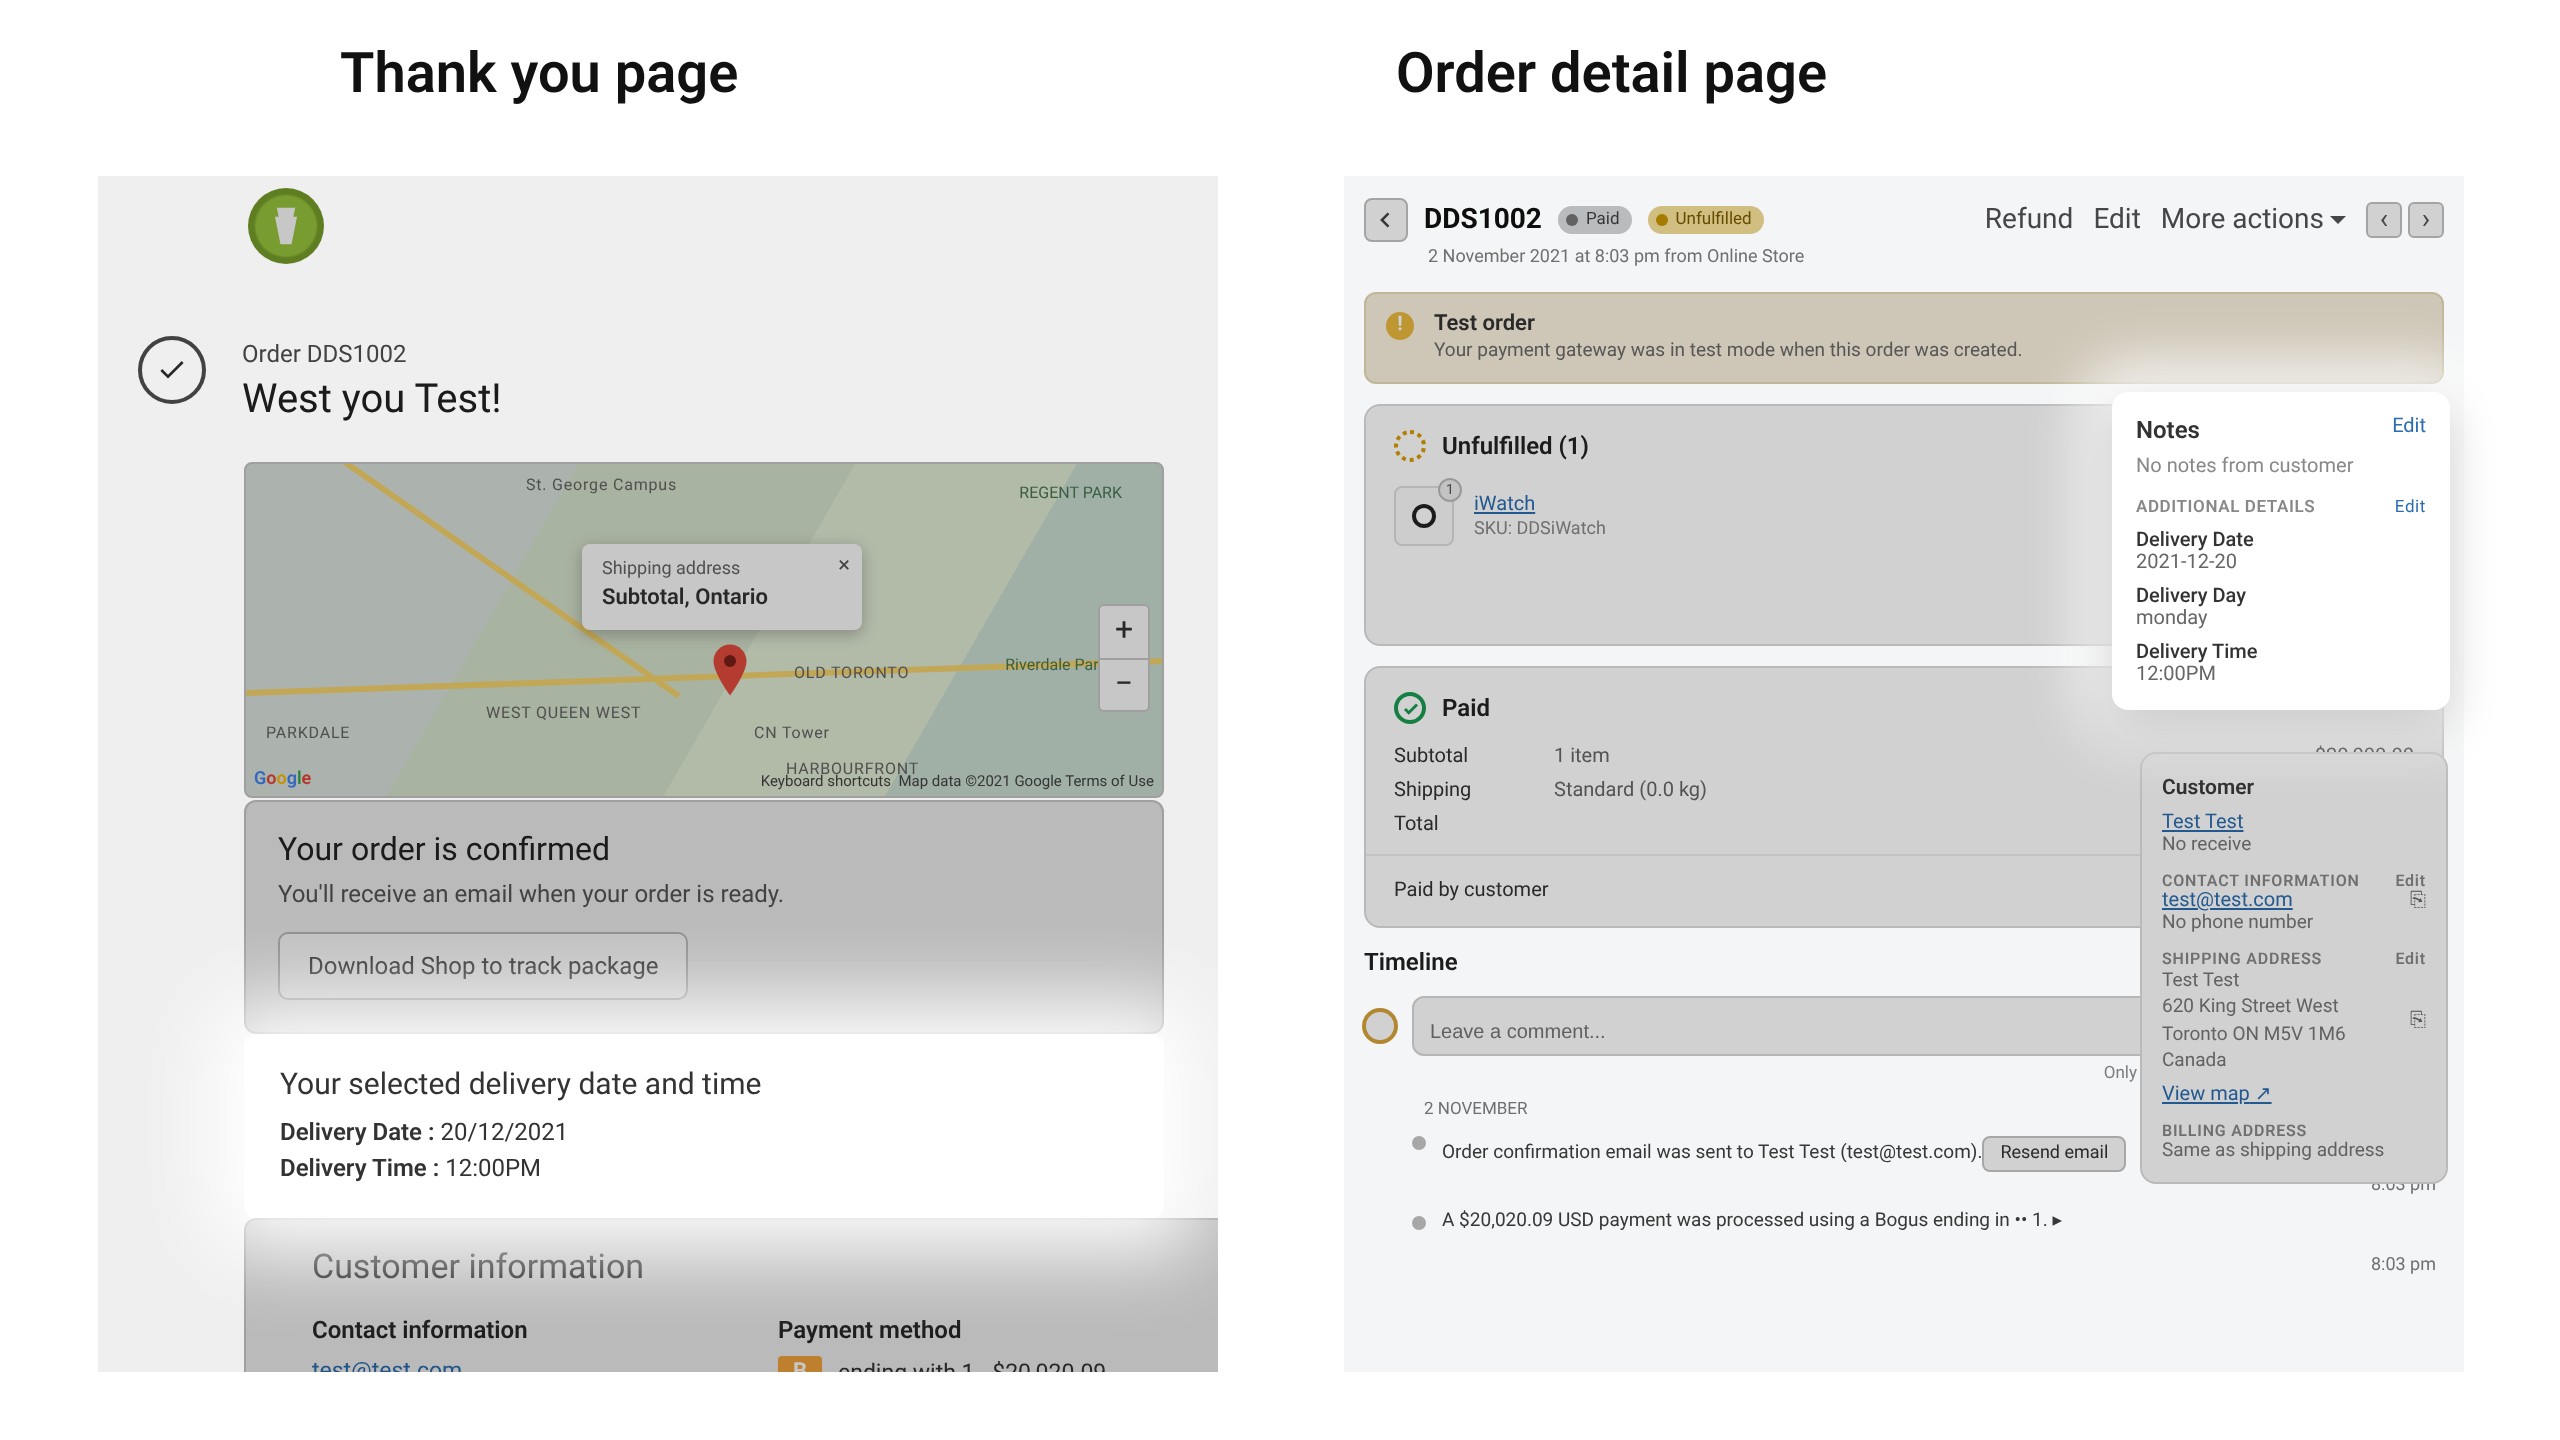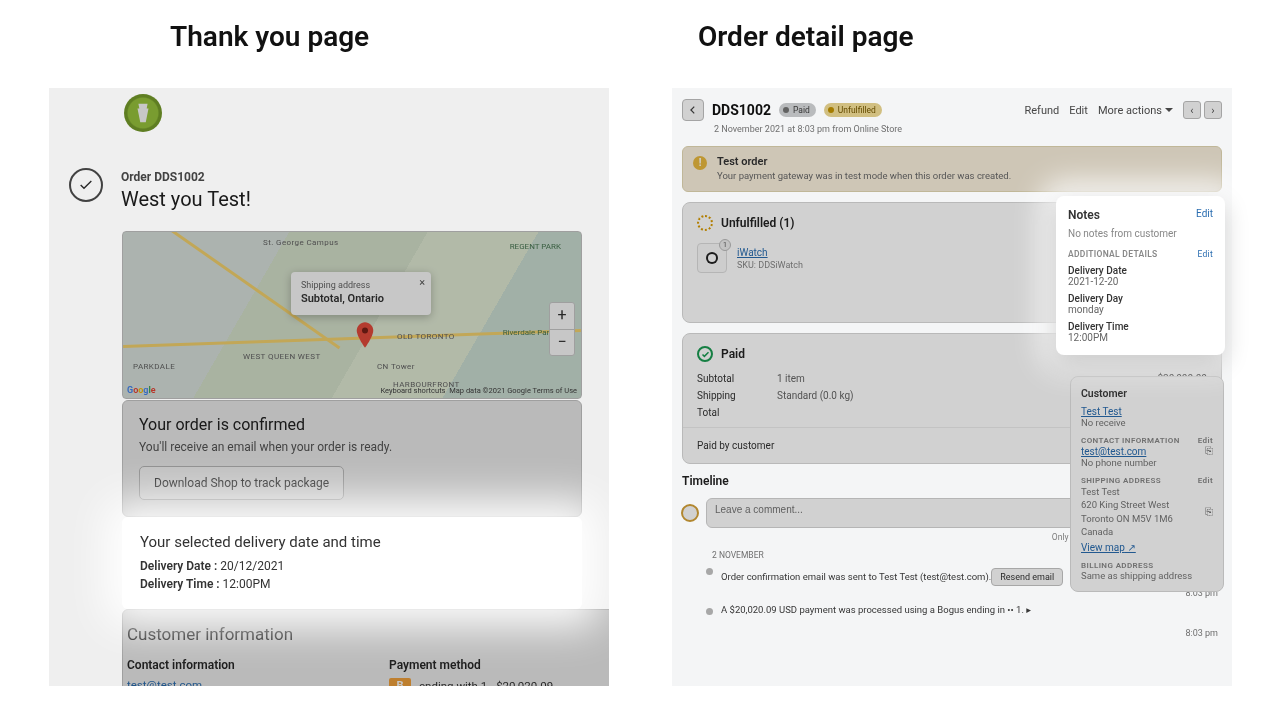--- a/index.html
+++ b/index.html
@@ -9,21 +9,21 @@
   .t1 { left: 170px; top: 20px; }
   .t2 { left: 698px; top: 20px; }
 
   
   .left-panel { position: absolute; left: 49px; top: 88px; width: 560px; height: 598px; background: #efefef; overflow: hidden; }
   .left-dim { filter: brightness(0.78); }
   .ty-inner { position: relative; width: 560px; }
   .logo { position: absolute; left: 75px; top: 6px; width: 38px; height: 38px; border-radius: 50%; background: radial-gradient(#9bc83d 55%, #7aa22c 60%); display:flex; align-items:center; justify-content:center; }
   .logo svg { width:22px; height:22px; }
   .ty-check { position: absolute; left: 20px; top: 80px; width: 34px; height: 34px; border: 2px solid #555; border-radius: 50%; display:flex; align-items:center; justify-content:center; color:#333; }
-  .ty-ordnum { position:absolute; left: 72px; top: 82px; font-size: 12px; color:#555;font-weight:bold; }
+  .ty-ordnum { position:absolute; left: 72px; top: 82px; font-size: 12px; color:#555; }
   .ty-thank { position:absolute; left: 72px; top: 99px; font-size: 20px; color:#222; }
 
   .map { position:absolute; left: 73px; top: 143px; width: 460px; height: 168px; border:1px solid #ccc; border-radius:4px; background:
      linear-gradient(120deg,#dce6e0 0 30%, #d9e5cf 30% 55%, #e4eed8 55% 75%, #cfe2d6 75% 100%);
      overflow:hidden; }
   .map .road { position:absolute; background:#f9d66f; height:3px; }
   .map .r1 { left:0; right:0; top:105px; transform:rotate(-2deg);}
   .map .r2 { left:-20px; width:260px; top:40px; height:3px; transform:rotate(35deg);}
   .map .park { position:absolute; font-size:8px; color:#4a7a55; }
   .map .lbl { position:absolute; font-size:8px; color:#666; letter-spacing:0.4px; }
@@ -44,40 +44,40 @@
   .conf-box .ct { font-size:16px; color:#222; }
   .conf-box .cs { font-size:12px; color:#555; margin-top:6px;}
   .conf-box .btn { display:inline-block; margin-top:12px; border:1px solid #b5b5b5; border-radius:5px; background:#f6f6f6; padding:9px 14px; font-size:12px; color:#333;}
 
   
   .delivery-card { position:absolute; left: 122px; top: 517px; width:460px; background:#fff; border-radius:6px; padding:16px 18px; box-shadow:0 0 40px 18px rgba(255,255,255,0.95), 0 0 6px rgba(0,0,0,0.02); z-index:5;}
   .delivery-card .dt { font-size:15px; color:#333; margin-bottom:6px;}
   .delivery-card .dl { font-size:12px; color:#333; line-height:1.5;}
   .delivery-card .dl b { font-weight:600; }
 
-  .cust-box { position:absolute; left:73px; top:521px; width:504px; border:1px solid #ccc; border-radius:6px; padding:14px 4px; background:#efefef;}
+  .cust-box { position:absolute; left:73px; top:521px; width:504px; border:1px solid #ccc; border-radius:6px; padding:14px 33px; background:#efefef;}
   .cust-box .ch { font-size:17px; color:#222; margin-bottom:14px;}
   .cust-box .cols { display:flex; gap:30px;}
   .cust-box .col { flex:1; }
   .cust-box .lab { font-size:12px; font-weight:600; color:#222; margin-bottom:6px;}
   .cust-box .val { font-size:11.5px; color:#2a6db0;}
   .cust-box .pm { display:flex; align-items:center; gap:8px; font-size:11.5px; color:#333;}
   .pm-badge { width:22px; height:16px; background:#f4a33c; border-radius:2px; color:#fff; font-size:11px; font-weight:700; text-align:center; line-height:16px;}
 
   
   .right-panel { position:absolute; left:672px; top:88px; width:560px; height:598px; background:#f4f5f6; overflow:hidden;}
   .right-dim { filter: brightness(0.82); }
   .od-top { position:relative; height:36px; padding:8px 10px 0 10px; display:flex; align-items:center; gap:8px;}
   .od-back { width:22px; height:22px; border:1px solid #c8c8c8; border-radius:4px; display:flex; align-items:center; justify-content:center; color:#444; background:#fff;}
   .od-title { font-size:14px; font-weight:700; color:#111;}
   .badge { font-size:8.5px; padding:2px 6px 2px 14px; border-radius:9px; position:relative; }
   .badge::before { content:""; position:absolute; left:4px; top:50%; width:6px; height:6px; border-radius:50%; transform:translateY(-50%);}
   .b-paid { background:#e2e4e6; color:#444;} .b-paid::before{background:#777;}
   .b-unf{ background:#ffe99d; color:#7b5c00;} .b-unf::before{background:#c99700;}
-  .od-actions { margin-left:auto; display:flex; align-items:center; gap:10px; font-size:11px; color:#555;}
+  .od-actions { margin-left:auto; display:flex; align-items:center; gap:10px; font-size:14px; color:#555;}
   .od-actions .pg { display:flex; gap:3px;}
   .od-actions .pg div{width:18px;height:18px;border:1px solid #c8c8c8;border-radius:3px;display:flex;align-items:center;justify-content:center;background:#fff;}
   .od-sub { font-size:9px; color:#888; padding:0 0 8px 42px;}
 
   .od-banner { margin:4px 10px 10px; background:#fbf1de; border:1px solid #eadfb9; border-radius:6px; padding:8px 10px 10px 34px; position:relative;}
   .od-banner .bi { position:absolute; left:10px; top:9px; width:14px; height:14px; border-radius:50%; background:#e8b83e; color:#fff; font-size:10px; font-weight:700; text-align:center; line-height:14px;}
   .od-banner .bt { font-size:11px; font-weight:600; color:#333;}
   .od-banner .bs { font-size:9.5px; color:#6a6a6a; margin-top:2px;}
 
   .card { margin:0 10px 10px; background:#fff; border:1px solid #e2e2e2; border-radius:8px; padding:12px 14px; position:relative;}
@@ -97,21 +97,21 @@
 
   .tot-row { display:flex; font-size:10px; color:#333; padding:3px 0;}
   .tot-row .c1{width:80px;} .tot-row .c2{flex:1;color:#666;} .tot-row .c3{width:80px;text-align:right;}
   .tot-sep{border-top:1px solid #eee;margin:6px -14px;padding:0;}
   .tot-paid{display:flex;justify-content:space-between;font-size:10px;color:#333;padding-top:6px;}
 
   .tl-head { margin:6px 10px 0; display:flex; align-items:center;}
   .tl-head .tt{font-size:12px;font-weight:600;color:#222;}
   .tl-head .sc{margin-left:auto;display:flex;align-items:center;gap:6px;font-size:10px;color:#444;}
   .cbx{width:12px;height:12px;background:#2b6cb0;border-radius:2px;display:inline-flex;align-items:center;justify-content:center;color:#fff;}
-  .tl-comm { margin:10px 10px 4px 34px; border:1px solid #ddd; border-radius:6px; display:flex; align-items:flex-start; padding:5px 8px; background:#fff; position:relative;}
+  .tl-comm { margin:10px 10px 4px 34px; border:1px solid #ddd; border-radius:6px; display:flex; align-items:flex-end; padding:5px 8px; background:#fff; position:relative;}
   .tl-comm input{border:none;outline:none;flex:1;font-size:10px;color:#888;background:transparent;}
   .tl-comm .icons{display:flex;gap:6px;color:#888;font-size:11px;align-items:center;}
   .tl-comm .post{background:#f1f1f1;border:1px solid #ddd;border-radius:4px;padding:3px 8px;font-size:9px;color:#666;margin-left:6px;}
   .tl-avatar{position:absolute;left:-26px;top:5px;width:18px;height:18px;border-radius:50%;border:2px solid #d9a53b;background:#fff;}
   .tl-note{font-size:8.5px;color:#999;text-align:right;margin:2px 16px 8px;}
   .tl-date{font-size:8.5px;color:#888;margin:4px 0 4px 40px;}
   .tl-item{display:flex;align-items:flex-start;gap:8px;margin:4px 14px 6px 34px;}
   .tl-dot{width:7px;height:7px;border-radius:50%;background:#ccc;margin-top:4px;flex:none;}
   .tl-txt{flex:1;font-size:9.5px;color:#444;}
   .tl-time{font-size:9px;color:#888;margin-top:24px;}

